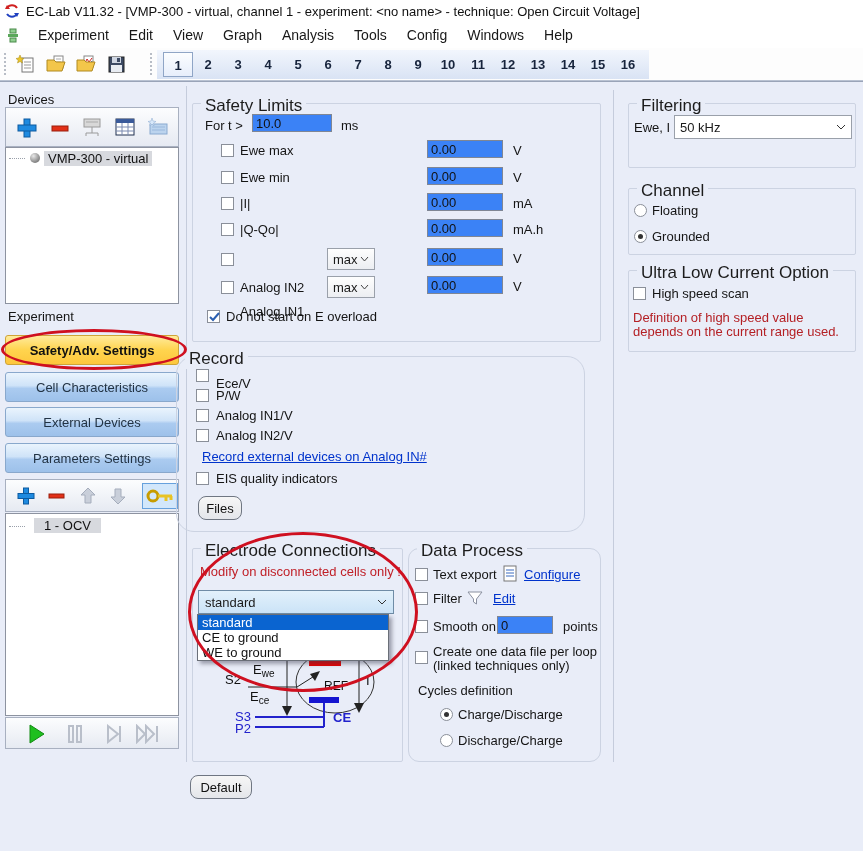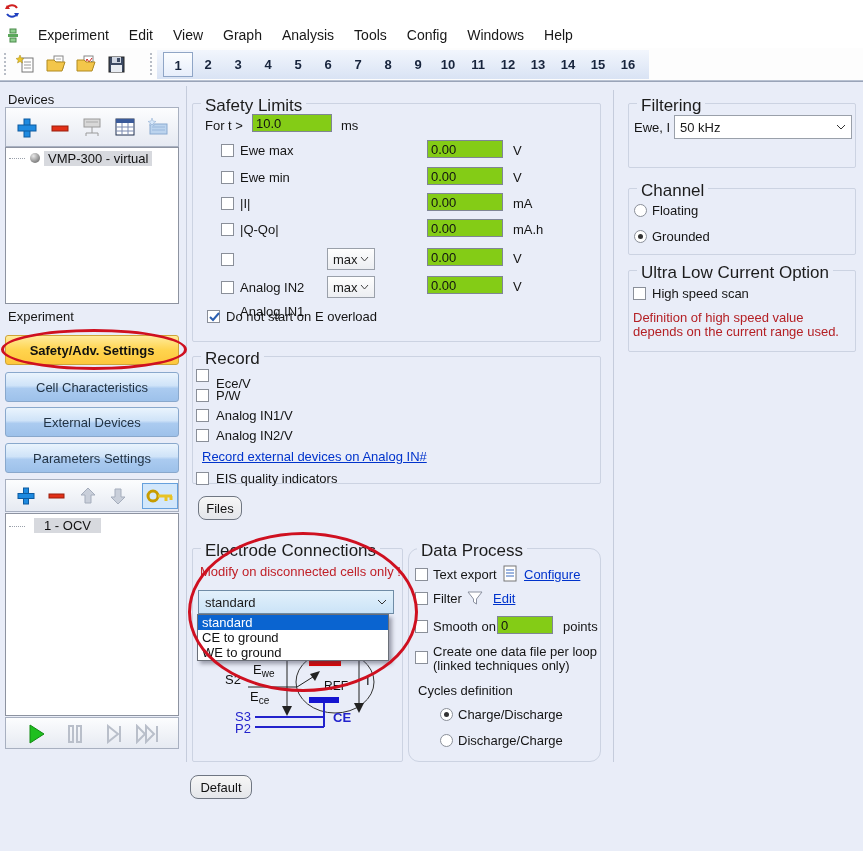--- a/index.html
+++ b/index.html
@@ -26,21 +26,21 @@
 
   
   .group { position:absolute; border:1px solid #ccd3e2; border-radius:2px; }
   .glabel { position:absolute; top:-8px; left:8px; background:#e9edf8; padding:0 4px; font-size:17px; color:#1c1c1c; white-space:nowrap; }
 
   
   .cb { position:absolute; width:13px; height:13px; background:#fff; border:1px solid #8a8f99; }
   .radio { position:absolute; width:13px; height:13px; background:#fff; border:1px solid #8a8f99; border-radius:50%; }
   .radio.sel::after { content:""; position:absolute; left:3px; top:3px; width:5px; height:5px; border-radius:50%; background:#333; }
   .lbl { position:absolute; white-space:nowrap; font-size:13px; color:#151515; }
-  .tin { position:absolute; background:#84cc16; border:1px solid #7f8694; font-family:"Liberation Sans",sans-serif; font-size:13px; padding:0 3px; color:#111; }
+  .tin { position:absolute; background:#3b82f6; border:1px solid #7f8694; font-family:"Liberation Sans",sans-serif; font-size:13px; padding:0 3px; color:#111; }
   .combo { position:absolute; background:linear-gradient(#fefefe,#eceef2); border:1px solid #9aa0aa; display:flex; align-items:center; justify-content:space-between; padding:0 5px; font-size:13px; }
   .link { position:absolute; color:#0033cc; text-decoration:underline; font-size:13px; white-space:nowrap; }
   .redtext { position:absolute; color:#b42025; font-size:13px; white-space:nowrap; }
   .pushbtn { position:absolute; background:linear-gradient(#f6f6f6,#e4e6ea); border:1px solid #6f7682; border-radius:8px; font-size:13px; text-align:center; color:#111; }
 
   
   .panelbox { position:absolute; background:linear-gradient(#fcfdfe,#e6eaf2); border:1px solid #a8b0c0; }
   .whitebox { position:absolute; background:#fff; border:1px solid #8d93a0; }
   .nav-btn { position:absolute; left:5px; width:174px; height:30px; border-radius:3px; text-align:center; line-height:29px; font-size:13px; }
   .nav-blue { background:linear-gradient(180deg,#eaf4fd 0%,#cfe3f8 45%,#abcbf0 55%,#9dc1ea 100%); border:1px solid #89a8cc; color:#223344; }
@@ -63,20 +63,21 @@
 </head>
 <body>
 
 <div class="abs titlebar">
   <svg width="16" height="16" viewBox="0 0 16 16">
     <path d="M13 5 A6 6 0 0 0 3 5" fill="none" stroke="#d02020" stroke-width="2"></path>
     <polygon points="1,6 6,6 3,2" fill="#d02020"></polygon>
     <path d="M3 11 A6 6 0 0 0 13 11" fill="none" stroke="#2040c0" stroke-width="2"></path>
     <polygon points="10,10 15,10 13,14" fill="#2040c0"></polygon>
   </svg>
+  <span class="title">EC-Lab V11.32 - [VMP-300 - virtual, channel 1 - experiment: &lt;no name&gt; - technique: Open Circuit Voltage]</span>
 </div>
 
 <div class="abs menubar">
   <svg width="14" height="15" viewBox="0 0 14 15" style="margin-right:8px">
     <rect x="4" y="1" width="6" height="4" fill="#8fcf8f" stroke="#4a8a4a"></rect>
     <rect x="2" y="6" width="10" height="3" fill="#5aa85a"></rect>
     <rect x="4" y="10" width="6" height="4" fill="#8fcf8f" stroke="#4a8a4a"></rect>
   </svg>
   <span class="menu-item">Experiment</span>
   <span class="menu-item">Edit</span>
@@ -288,21 +289,21 @@
 <input class="tin" style="left: 427px; top: 276px; width: 76px; height: 18px;" value="0.00">
 <span class="lbl" style="left:513px; top:279px;">V</span>
 
 <span class="cb" style="left:207px; top:310px;">
   <svg width="13" height="13" viewBox="0 0 13 13">
       <polyline points="2,6 5,9 11,2" fill="none" stroke="#2b5fb0" stroke-width="2"></polyline>
     </svg>
 </span>
 <span class="lbl" style="left:226px; top:309px;">Do not start on E overload</span>
 
-<div class="group" style="left:192px; top:356px; width:409px; height:128px;">
+<div class="group" style="left:176px; top:356px; width:409px; height:176px;border-radius:18px;">
   <span class="glabel">Record</span>
 </div>
 <span class="cb" style="left:196px; top:369px;"></span>
 <span class="lbl" style="left:216px; top:376px;">Ece/V</span>
 <span class="cb" style="left:196px; top:389px;"></span>
 <span class="lbl" style="left:216px; top:388px;">P/W</span>
 <span class="cb" style="left:196px; top:409px;"></span>
 <span class="lbl" style="left:216px; top:408px;">Analog IN1/V</span>
 <span class="cb" style="left:196px; top:429px;"></span>
 <span class="lbl" style="left:216px; top:428px;">Analog IN2/V</span>

